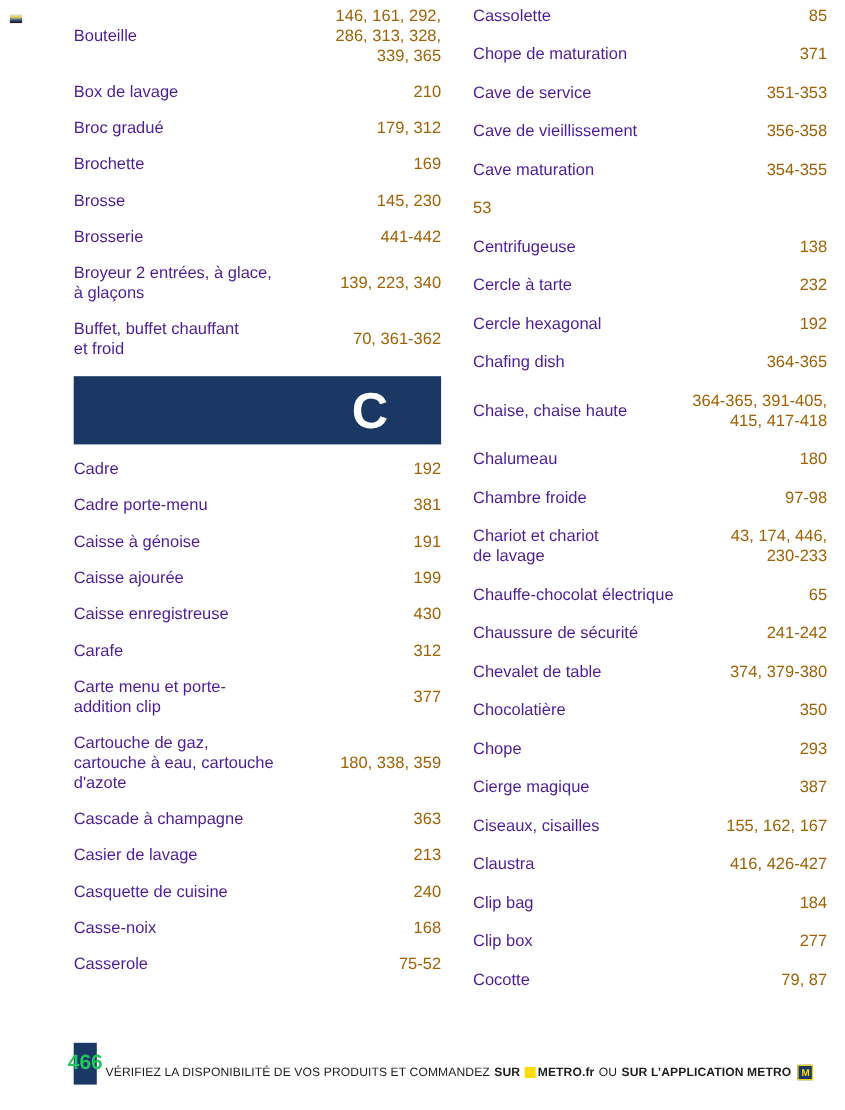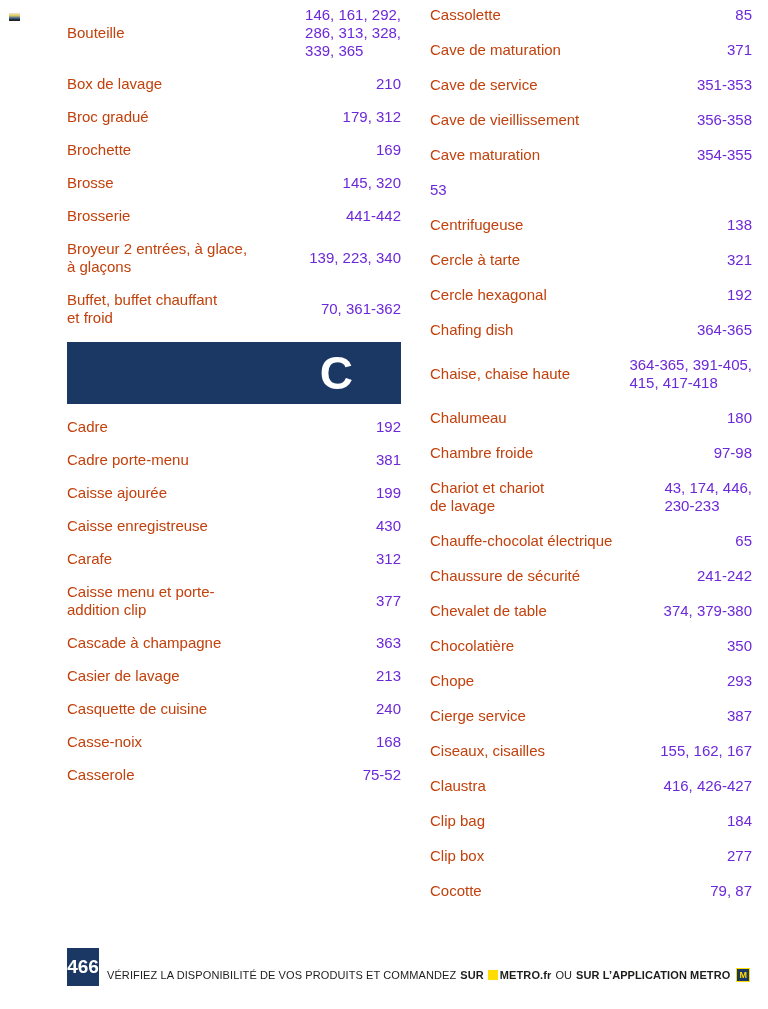--- a/index.html
+++ b/index.html
@@ -22,45 +22,45 @@
   .col-left { width:334px; margin-right:29px; }
   .col-right { width:322px; }
   .row {
     display:flex; justify-content:space-between; align-items:center; gap:12px;
   }
   .col-left .row { margin-bottom:15px; }
   .col-right .row { margin-bottom:17px; }
   .label {
     white-space:pre-line;
     font-size:15px; line-height:18px;
-    color:#c2410c;
+    color:#4c1d95;
   }
   .pages {
     white-space:pre-line;
-    text-align:left;
+    text-align:right;
     font-size:15px; line-height:18px;
-    color:#6d28d9;
+    color:#a16207;
     flex-shrink:0;
   }
   .section-banner {
     height:62px; margin:12px 0 14px 0;
     background:#1b3764;
     display:flex; align-items:center; justify-content:flex-end;
     padding-right:48px; box-sizing:border-box;
   }
   .section-banner span {
     color:#ffffff; font-size:46px; font-weight:bold; line-height:1;
   }
   .footer {
     position:absolute; left:67px; top:948px; right:0;
     display:flex; align-items:flex-end;
   }
   .page-badge {
-    width:32px; height:38px; background:#1b3764;
-    color:#ffffff; font-size:19px; font-weight:bold;
+    width:21px; height:38px; background:#1b3764;
+    color:#22c55e; font-size:19px; font-weight:bold;
     display:flex; align-items:center; justify-content:center;
     flex-shrink:0;
   }
   .footer-text {
     font-size:11px; color:#1d1d1b;
     padding:0 0 4px 8px;
     white-space:nowrap;
     display:flex; align-items:center; gap:4px;
     letter-spacing:0.1px;
   }
@@ -100,21 +100,21 @@
           <div class="row">
             <span class="label">Broc gradué</span>
             <span class="pages">179, 312</span>
           </div>
           <div class="row">
             <span class="label">Brochette</span>
             <span class="pages">169</span>
           </div>
           <div class="row">
             <span class="label">Brosse</span>
-            <span class="pages">145, 320</span>
+            <span class="pages">145, 230</span>
           </div>
           <div class="row">
             <span class="label">Brosserie</span>
             <span class="pages">441-442</span>
           </div>
           <div class="row">
             <span class="label">Broyeur 2 entrées, à glace,
 à glaçons</span>
             <span class="pages">139, 223, 340</span>
           </div>
@@ -130,35 +130,45 @@
       <div>
           <div class="row">
             <span class="label">Cadre</span>
             <span class="pages">192</span>
           </div>
           <div class="row">
             <span class="label">Cadre porte-menu</span>
             <span class="pages">381</span>
           </div>
           <div class="row">
+            <span class="label">Caisse à génoise</span>
+            <span class="pages">191</span>
+          </div>
+          <div class="row">
             <span class="label">Caisse ajourée</span>
             <span class="pages">199</span>
           </div>
           <div class="row">
             <span class="label">Caisse enregistreuse</span>
             <span class="pages">430</span>
           </div>
           <div class="row">
             <span class="label">Carafe</span>
             <span class="pages">312</span>
           </div>
           <div class="row">
-            <span class="label">Caisse menu et porte-
+            <span class="label">Carte menu et porte-
 addition clip</span>
             <span class="pages">377</span>
+          </div>
+          <div class="row">
+            <span class="label">Cartouche de gaz,
+cartouche à eau, cartouche
+d'azote</span>
+            <span class="pages">180, 338, 359</span>
           </div>
           <div class="row">
             <span class="label">Cascade à champagne</span>
             <span class="pages">363</span>
           </div>
           <div class="row">
             <span class="label">Casier de lavage</span>
             <span class="pages">213</span>
           </div>
           <div class="row">
@@ -175,21 +185,21 @@
           </div>
         </div>
     </div>
     <div class="col-right">
       <div>
           <div class="row">
             <span class="label">Cassolette</span>
             <span class="pages">85</span>
           </div>
           <div class="row">
-            <span class="label">Cave de maturation</span>
+            <span class="label">Chope de maturation</span>
             <span class="pages">371</span>
           </div>
           <div class="row">
             <span class="label">Cave de service</span>
             <span class="pages">351-353</span>
           </div>
           <div class="row">
             <span class="label">Cave de vieillissement</span>
             <span class="pages">356-358</span>
           </div>
@@ -199,21 +209,21 @@
           </div>
           <div class="row">
             <span class="pages">53</span>
           </div>
           <div class="row">
             <span class="label">Centrifugeuse</span>
             <span class="pages">138</span>
           </div>
           <div class="row">
             <span class="label">Cercle à tarte</span>
-            <span class="pages">321</span>
+            <span class="pages">232</span>
           </div>
           <div class="row">
             <span class="label">Cercle hexagonal</span>
             <span class="pages">192</span>
           </div>
           <div class="row">
             <span class="label">Chafing dish</span>
             <span class="pages">364-365</span>
           </div>
           <div class="row">
@@ -249,21 +259,21 @@
           </div>
           <div class="row">
             <span class="label">Chocolatière</span>
             <span class="pages">350</span>
           </div>
           <div class="row">
             <span class="label">Chope</span>
             <span class="pages">293</span>
           </div>
           <div class="row">
-            <span class="label">Cierge service</span>
+            <span class="label">Cierge magique</span>
             <span class="pages">387</span>
           </div>
           <div class="row">
             <span class="label">Ciseaux, cisailles</span>
             <span class="pages">155, 162, 167</span>
           </div>
           <div class="row">
             <span class="label">Claustra</span>
             <span class="pages">416, 426-427</span>
           </div>

